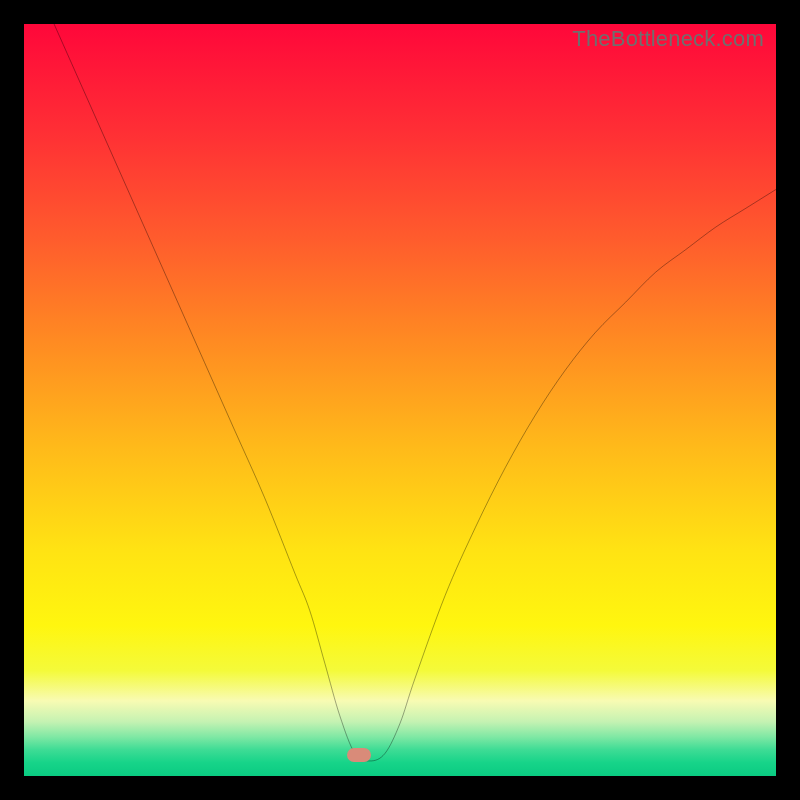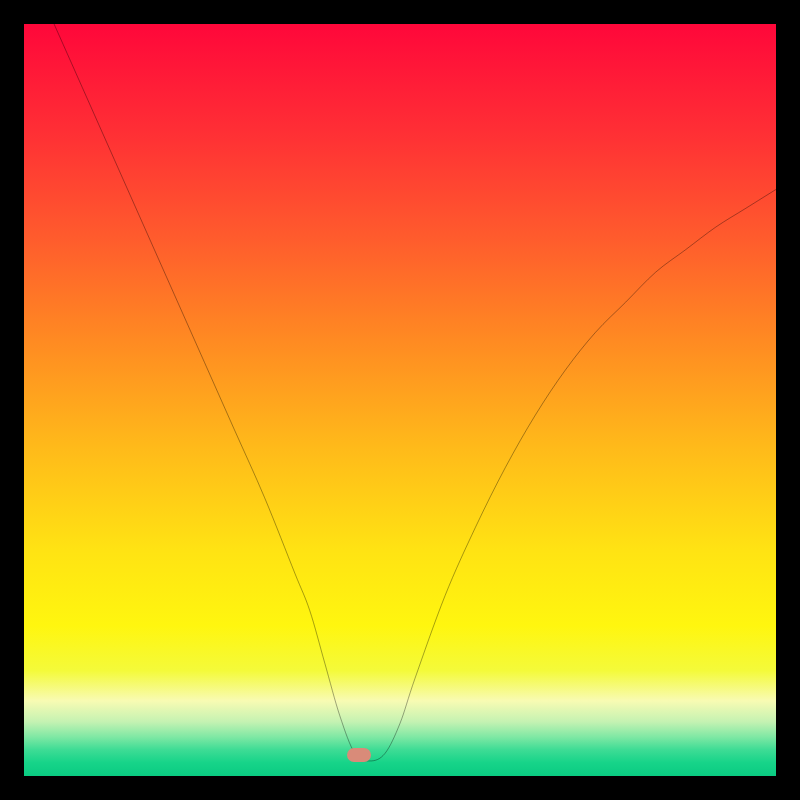--- a/index.html
+++ b/index.html
@@ -80,15 +80,16 @@
       </defs>
       <rect x="0" y="0" width="100" height="100" fill="url(#bg)"></rect>
     </svg>
 
     <svg class="curve" viewBox="0 0 100 100" preserveAspectRatio="none">
       <path id="curve-path" d="M 4 0 C 4.666666666666667 1.5, 6.666666666666667 6, 8 9 C 9.333333333333334 12, 10.666666666666666 15, 12 18 C 13.333333333333334 21, 14.666666666666666 24, 16 27 C 17.333333333333332 30, 18.666666666666668 33, 20 36 C 21.333333333333332 39, 22.666666666666664 41.99999999999999, 24 44.99999999999999 C 25.333333333333336 47.99999999999999, 26.66666666666667 51, 28.000000000000004 54 C 29.333333333333336 57, 30.666666666666668 59.833333333333336, 32 63 C 33.333333333333336 66.16666666666667, 35 70.5, 36 73 C 37 75.5, 37.333333333333336 76, 38 78 C 38.666666666666664 80, 39.333333333333336 82.66666666666667, 40 85 C 40.666666666666664 87.33333333333333, 41.333333333333336 90, 42 92 C 42.666666666666664 94, 43.333333333333336 96, 44 97 C 44.666666666666664 98, 45.333333333333336 98, 46 98 C 46.666666666666664 98, 47.333333333333336 97.83333333333333, 48 97 C 48.666666666666664 96.16666666666667, 49.333333333333336 94.66666666666667, 50 93 C 50.666666666666664 91.33333333333333, 51 89.83333333333333, 52 87 C 53 84.16666666666667, 54.66666666666667 79.33333333333333, 56.00000000000001 76 C 57.33333333333334 72.66666666666667, 58.66666666666667 69.83333333333333, 60 67 C 61.33333333333333 64.16666666666667, 62.666666666666664 61.5, 64 59 C 65.33333333333333 56.5, 66.66666666666667 54.166666666666664, 68 52 C 69.33333333333333 49.833333333333336, 70.66666666666667 47.833333333333336, 72 46 C 73.33333333333333 44.166666666666664, 74.66666666666667 42.5, 76 41 C 77.33333333333333 39.5, 78.66666666666667 38.333333333333336, 80 37 C 81.33333333333333 35.666666666666664, 82.66666666666667 34.166666666666664, 84 33 C 85.33333333333333 31.833333333333332, 86.66666666666667 31, 88 30 C 89.33333333333333 29, 90.66666666666667 27.916666666666668, 92 27 C 93.33333333333333 26.083333333333332, 94.66666666666667 25.333333333333332, 96 24.5 C 97.33333333333333 23.666666666666668, 99.33333333333333 22.416666666666668, 100 22" fill="none" stroke="#000" stroke-width="0.35" vector-effect="non-scaling-stroke"></path>
     </svg>
 
     <div class="marker" style="left: 44.5%; top: 97.2%;"></div>
 
+    <div class="watermark">TheBottleneck.com</div>
   </div>
 
 </div>
 
 </body></html>

